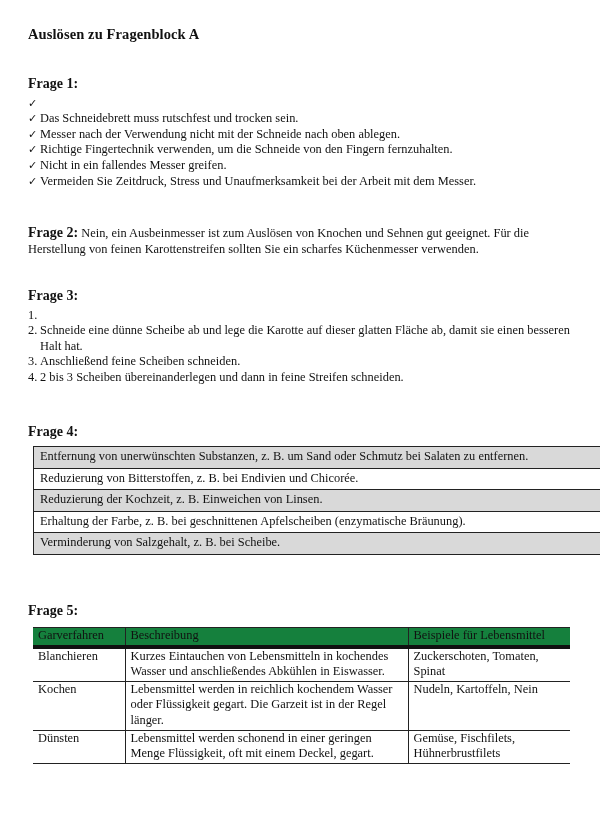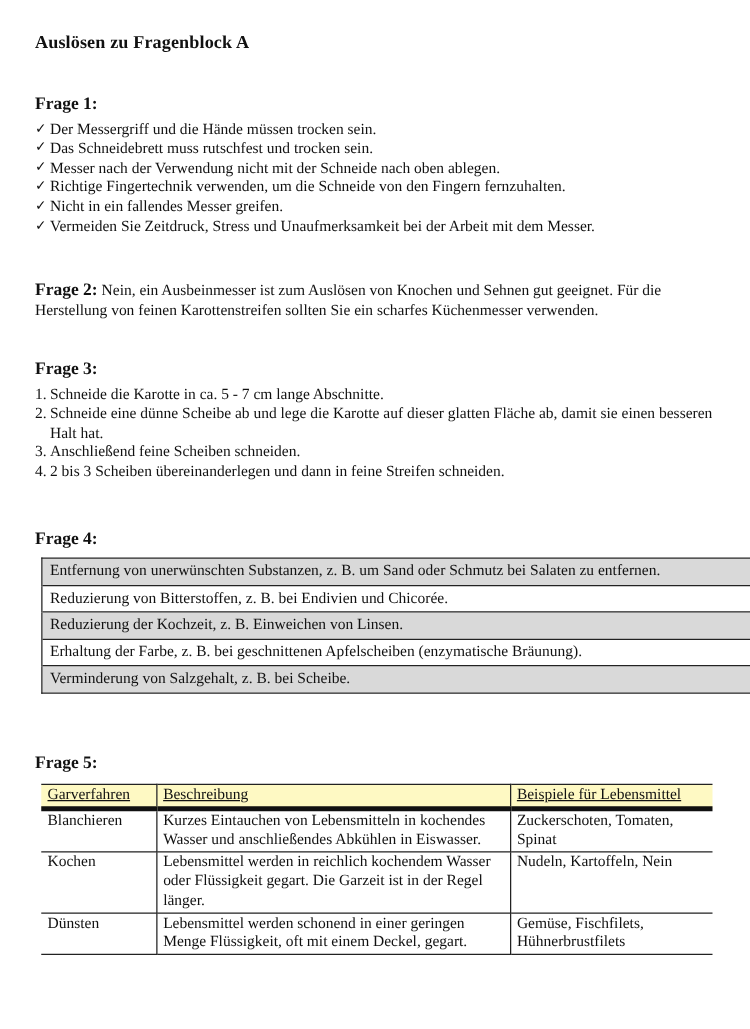--- a/index.html
+++ b/index.html
@@ -30,37 +30,36 @@
     padding: 2px 6px 3px 6px; vertical-align: top;
   }
   .t4 tr.shade td { background: #d9d9d9; }
   .t4 tr:last-child td { border-bottom: 1.5px solid #222; }
 
   .t5 { position: absolute; left: 5px; width: 537px; }
   .t5 th, .t5 td {
     border: 1px solid #222; padding: 0 5px 1px 5px; text-align: left;
     vertical-align: top; font-weight: normal;
   }
-  .t5 th { background: #fef9c3; border-bottom: 4px solid #111; text-decoration: underline; }
+  .t5 th { background: #15803d; border-bottom: 4px solid #111; }
   .t5 td { padding-bottom: 1px; }
   .t5 tr td:first-child, .t5 tr th:first-child { border-left: none; }
   .t5 tr td:last-child, .t5 tr th:last-child { border-right: none; }
 </style>
 </head>
 <body>
 
 <div class="page">
   <h1>Auslösen zu Fragenblock A</h1>
 
   <div class="sec" style="top:76px;">
     <div class="q-title">Frage 1:</div>
     <ul class="checklist">
       <li>
           <span class="ck">✓</span>
-          <span>Der Messergriff und die Hände müssen trocken sein.</span>
         </li>
       <li>
           <span class="ck">✓</span>
           <span>Das Schneidebrett muss rutschfest und trocken sein.</span>
         </li>
       <li>
           <span class="ck">✓</span>
           <span>Messer nach der Verwendung nicht mit der Schneide nach oben ablegen.</span>
         </li>
       <li>
@@ -80,21 +79,20 @@
 
   <div class="sec" style="top:225px;">
     <p class="para"><span class="q-title">Frage 2:</span><span> Nein, ein Ausbeinmesser ist zum Auslösen von Knochen und Sehnen gut geeignet. Für die Herstellung von feinen Karottenstreifen sollten Sie ein scharfes Küchenmesser verwenden.</span></p>
   </div>
 
   <div class="sec" style="top:288px;">
     <div class="q-title">Frage 3:</div>
     <ol class="steps">
       <li>
           <span class="num">1.</span>
-          <span>Schneide die Karotte in ca. 5 - 7 cm lange Abschnitte.</span>
         </li>
       <li>
           <span class="num">2.</span>
           <span>Schneide eine dünne Scheibe ab und lege die Karotte auf dieser glatten Fläche ab, damit sie einen besseren Halt hat.</span>
         </li>
       <li>
           <span class="num">3.</span>
           <span>Anschließend feine Scheiben schneiden.</span>
         </li>
       <li>

